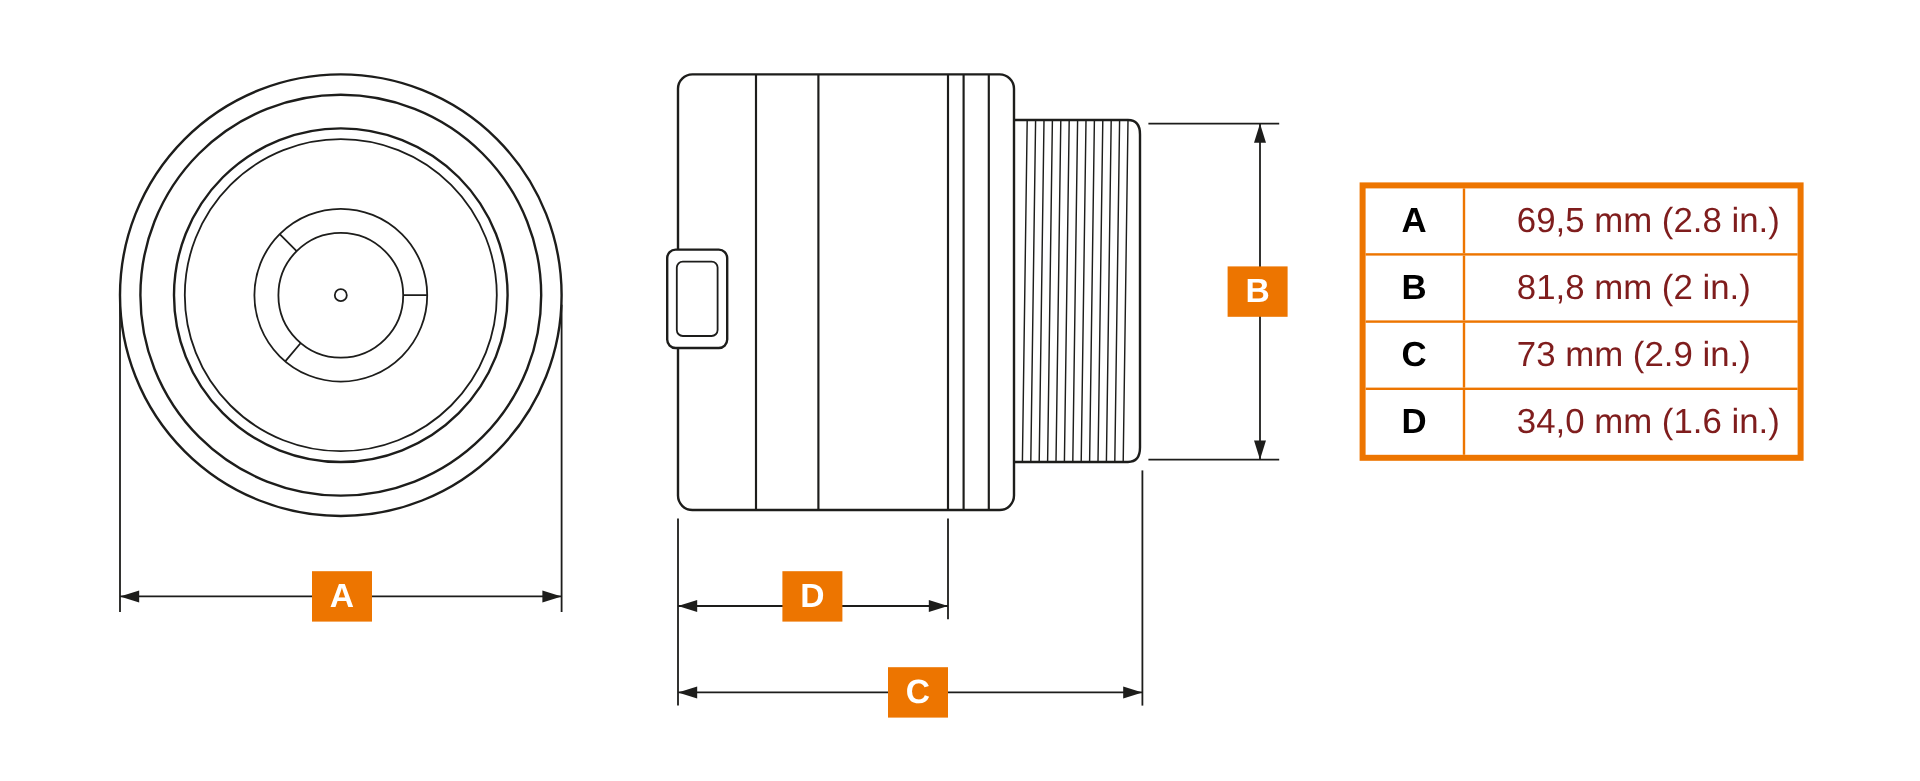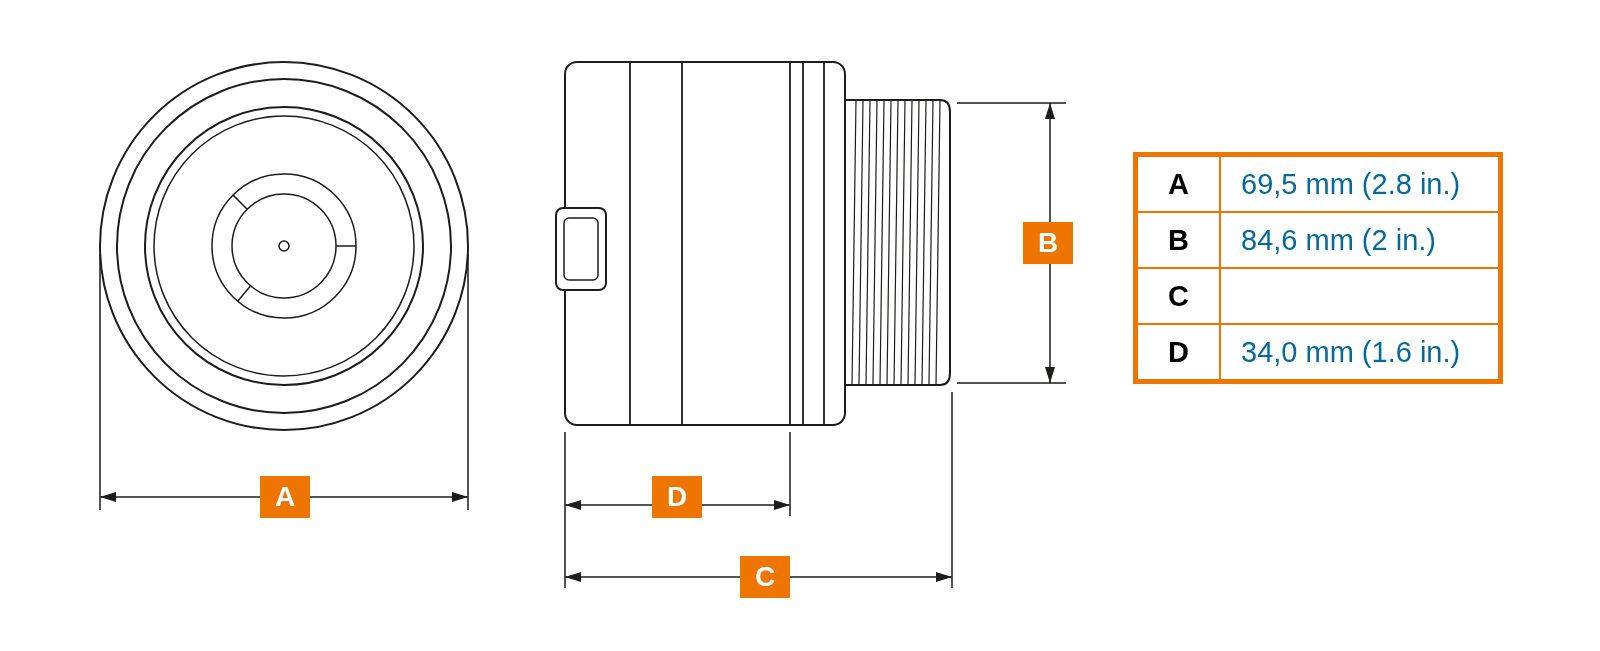--- a/index.html
+++ b/index.html
@@ -29,21 +29,21 @@
   }
   .dims-row{flex:1;display:flex;align-items:stretch;border-top:2px solid var(--accent);}
   .dims-row:first-child{border-top:none;}
   .dims-cell-label{
     width:83px;border-right:2px solid var(--accent);
     display:flex;align-items:center;justify-content:center;
     font-weight:bold;font-size:29px;color:#000;
   }
   .dims-cell-value{
     flex:1;display:flex;align-items:center;justify-content:flex-start;
-    padding-left:20px;font-size:29px;color:#0369a1;
+    padding-left:43px;font-size:29px;color:#7f1d1d;
   }
 </style>
 </head>
 <body>
 
 <div class="canvas">
 
   <svg class="drawing-svg" width="1600" height="651" viewBox="0 0 1600 651">
 
     <g stroke="#1d1d1b" fill="none" stroke-width="2">
@@ -97,24 +97,25 @@
   <div class="dim-label dim-label-c">C</div>
   <div class="dim-label dim-label-b">B</div>
 
   <div class="dims-table">
     <div class="dims-row">
       <div class="dims-cell-label">A</div>
       <div class="dims-cell-value">69,5 mm (2.8 in.)</div>
     </div>
     <div class="dims-row">
       <div class="dims-cell-label">B</div>
-      <div class="dims-cell-value">84,6 mm (2 in.)</div>
+      <div class="dims-cell-value">81,8 mm (2 in.)</div>
     </div>
     <div class="dims-row">
       <div class="dims-cell-label">C</div>
+      <div class="dims-cell-value">73 mm (2.9 in.)</div>
     </div>
     <div class="dims-row">
       <div class="dims-cell-label">D</div>
       <div class="dims-cell-value">34,0 mm (1.6 in.)</div>
     </div>
   </div>
 
 </div>
 
 </body></html>

